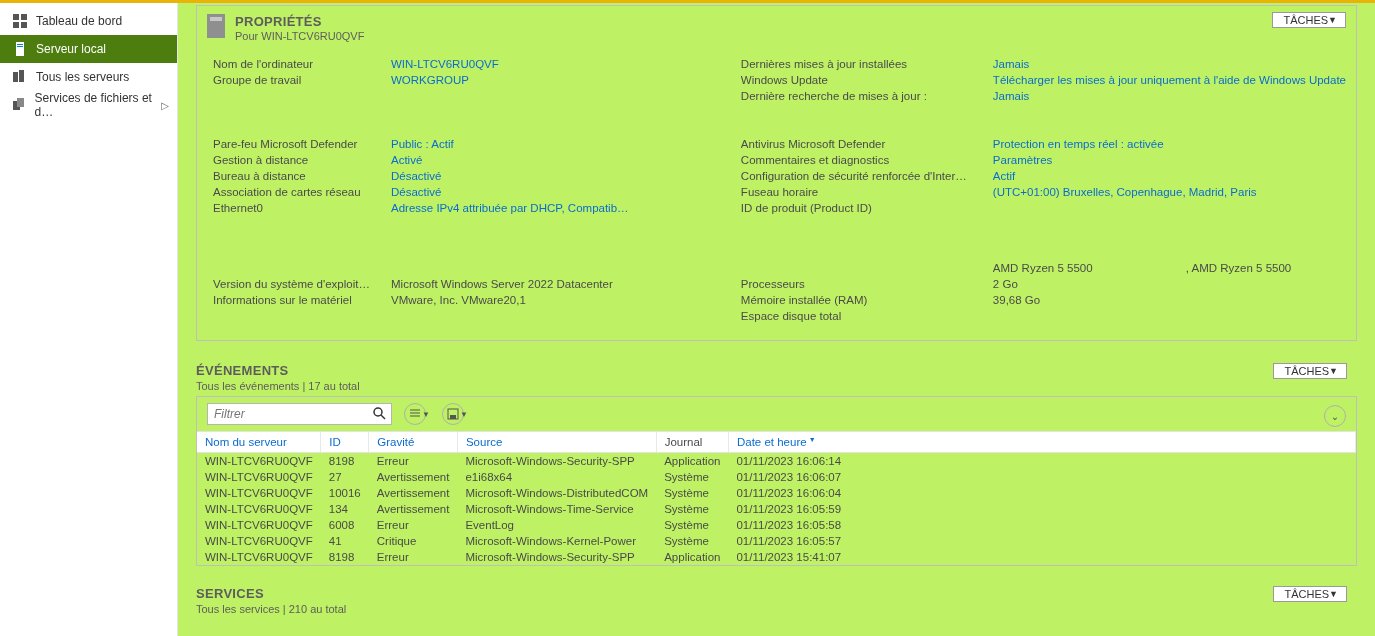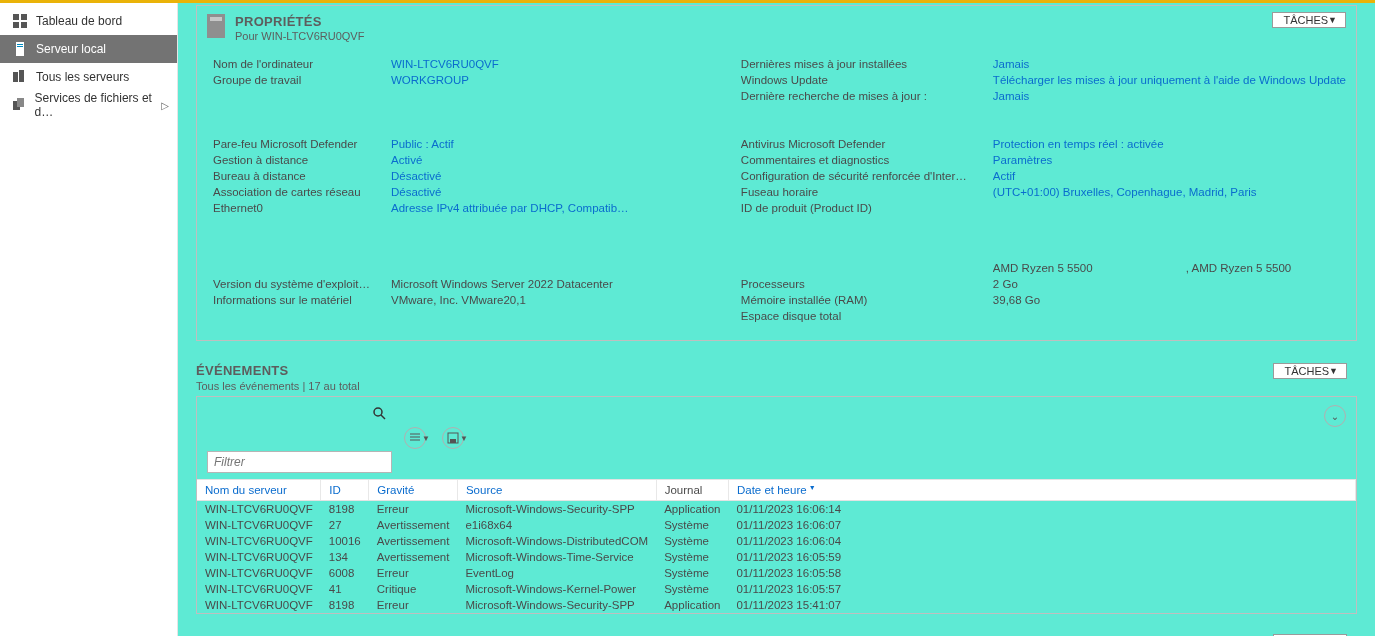--- a/index.html
+++ b/index.html
@@ -1,23 +1,23 @@
 <!DOCTYPE html>
 <html><head>
 <meta charset="utf-8">
 <style>
   * { box-sizing: border-box; margin: 0; padding: 0; }
   html, body { height: 100%; font-family: "Segoe UI", Arial, sans-serif; font-size: 12px; color: #333; background: #fff; }
   .app { display: flex; width: 1375px; height: 636px; overflow: hidden; border-top: 3px solid #eab308; }
   .sidebar { width: 178px; background: #fff; border-right: 1px solid #e5e5e5; padding-top: 4px; flex-shrink: 0; }
   .sidebar-item { display: flex; align-items: center; height: 28px; padding: 0 8px 0 12px; cursor: pointer; color: #333; }
-  .sidebar-item.selected { background: #737373; color: #fff; }
+  .sidebar-item.selected { background: #4d7c0f; color: #fff; }
   .sidebar-item .icon { width: 16px; margin-right: 8px; display: inline-flex; justify-content: center; }
   .sidebar-item .chev { margin-left: auto; font-size: 10px; color: #666; }
-  .main { flex: 1; overflow-y: auto; background: #5eead4; padding: 0 18px 0 18px; position: relative; }
+  .main { flex: 1; overflow-y: auto; background: #bef264; padding: 0 18px 0 18px; position: relative; }
   .main::-webkit-scrollbar { width: 16px; }
   .main::-webkit-scrollbar-track { background: #f0f0f0; }
   .main::-webkit-scrollbar-thumb { background: #c1c1c1; }
   .tile { border: 1px solid #bfbfbf; margin-top: 2px; margin-bottom: 22px; padding: 8px 10px 16px 10px; position: relative; }
   .tile-head { display: flex; align-items: flex-start; margin-bottom: 14px; }
   .tile-icon { width: 18px; height: 24px; background: #8f8f8f; margin-right: 10px; position: relative; flex-shrink:0; }
   .tile-icon::after { content:''; position:absolute; left:3px; right:3px; top:3px; height:4px; background:#fff; opacity:.5; }
   .tile-titles { display:flex; flex-direction:column; }
   .tile-title { color:#5d5d5d; font-weight:600; font-size:13px; letter-spacing: .3px; }
   .tile-sub { color:#5d5d5d; font-size:11px; margin-top:1px;text-align:right; }
@@ -31,21 +31,21 @@
   .col.values2 { flex:1; }
   .row { height:16px; line-height:16px; white-space:nowrap; overflow:hidden; text-overflow:ellipsis; font-size:11.5px; color:#4a4a4a; }
   .spacer { height: 48px; }
   .spacer2 { height: 60px; }
   .link { color:#0a6cce; cursor:pointer; }
   .sect-title { color:#5d5d5d; font-weight:600; font-size:13px; letter-spacing:.3px; margin-bottom:2px; }
   .sect-sub { color:#5d5d5d; font-size:11px; margin-bottom:4px; }
   .events-box { border:1px solid #bfbfbf; position: relative; }
   .events-toolbar { display:flex; align-items:center; gap:12px; padding:6px 10px; }
   .filter-wrap { position:relative; width:185px; }
-  .filter-input { width:100%; height:22px; border:1px solid #b5b5b5; padding:2px 24px 2px 6px; font-size:12px; font-style:italic; color:#888;margin-top:48px; }
+  .filter-input { width:100%; height:22px; border:1px solid #b5b5b5; padding:2px 24px 2px 6px; font-size:12px; font-style:italic; color:#888; }
   .filter-search { position:absolute; right:4px; top:3px; width:16px; height:16px; cursor:pointer; font-size:13px; color:#333; }
   .round-btn { width:22px; height:22px; border:1px solid #b0b0b0; border-radius:50%; display:flex; align-items:center; justify-content:center; font-size:11px; color:#555; cursor:pointer; }
   .mini-arrow { font-size:8px; color:#555; margin-left:-6px; }
   .expand-btn { position:absolute; right:10px; top:8px; width:22px; height:22px; border:1px solid #b0b0b0; border-radius:50%; display:flex; align-items:center; justify-content:center; font-size:10px; color:#555; cursor:pointer; }
   .table-wrap { max-height:135px; overflow-y:scroll; border-top:1px solid #e3e3e3; }
   .table-wrap::-webkit-scrollbar { width:16px; }
   .table-wrap::-webkit-scrollbar-track { background:#f0f0f0; }
   .table-wrap::-webkit-scrollbar-thumb { background:#c1c1c1; }
   table { border-collapse: collapse; width:100%; font-size:11.5px; }
   th { text-align:left; font-weight:normal; color:#0a6cce; padding:4px 8px; border-right:1px solid #e8e8e8; border-bottom:1px solid #e3e3e3; cursor:pointer; position:sticky; top:0; background:#fff; }

